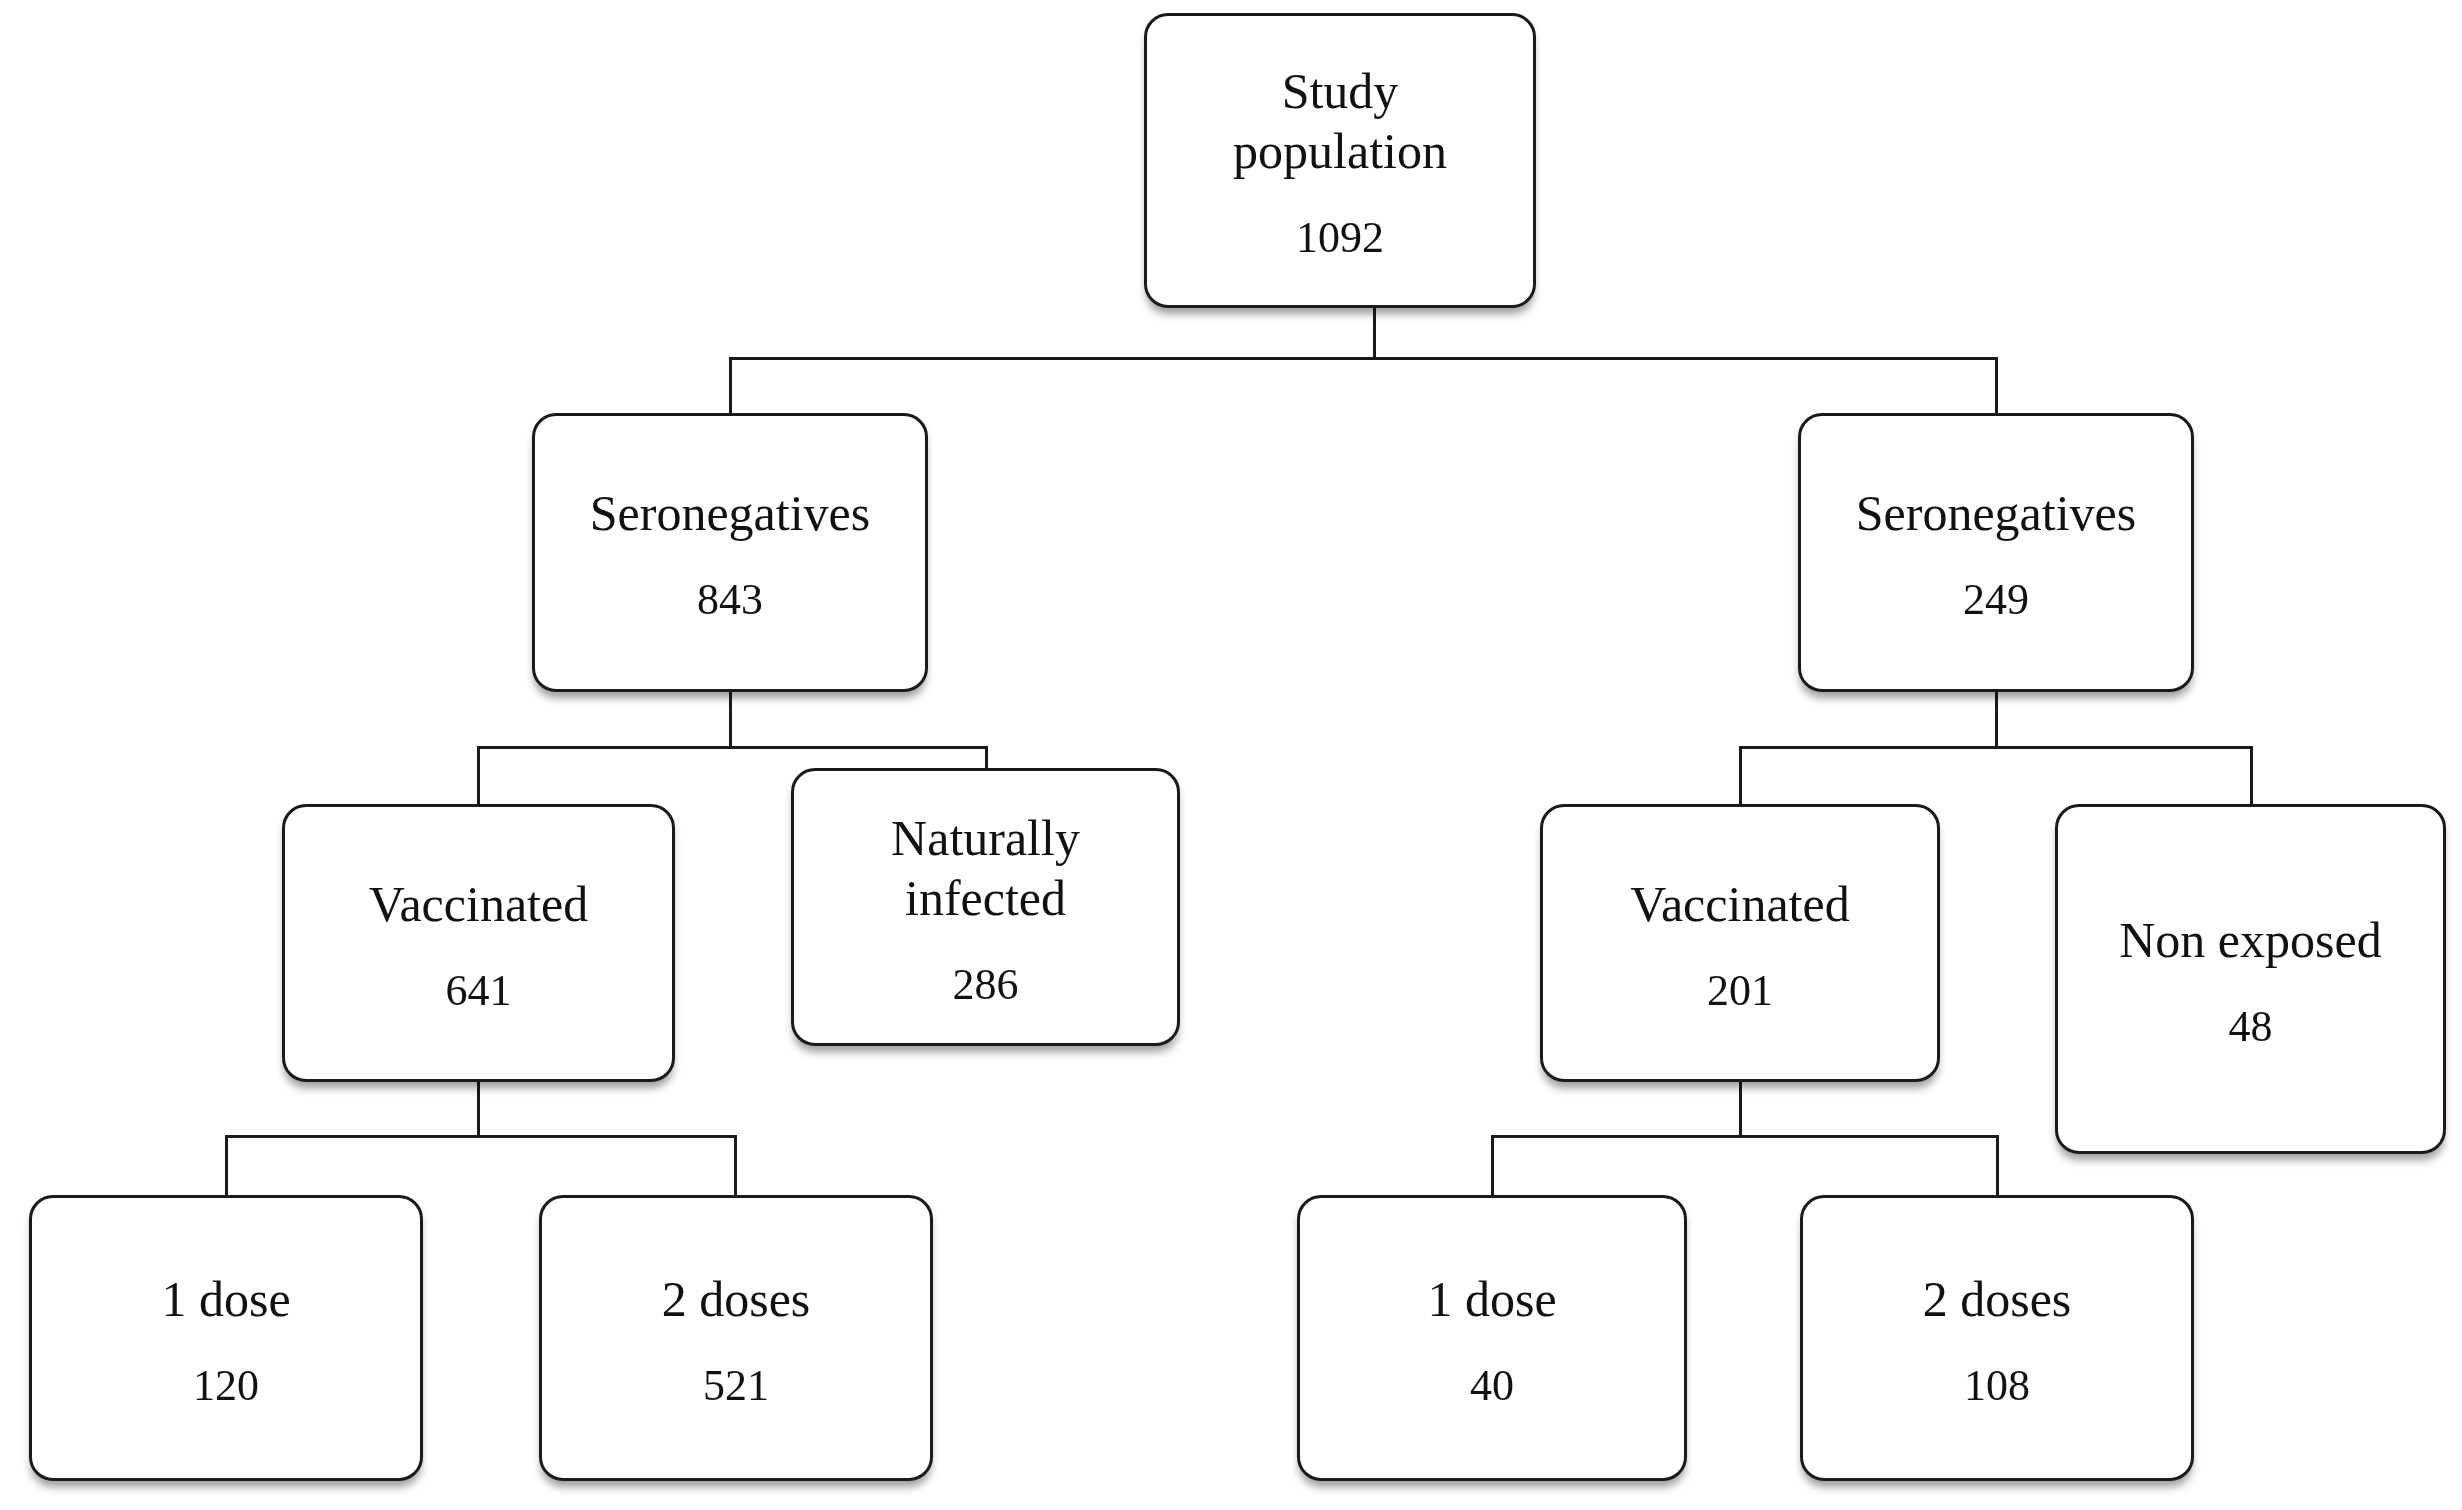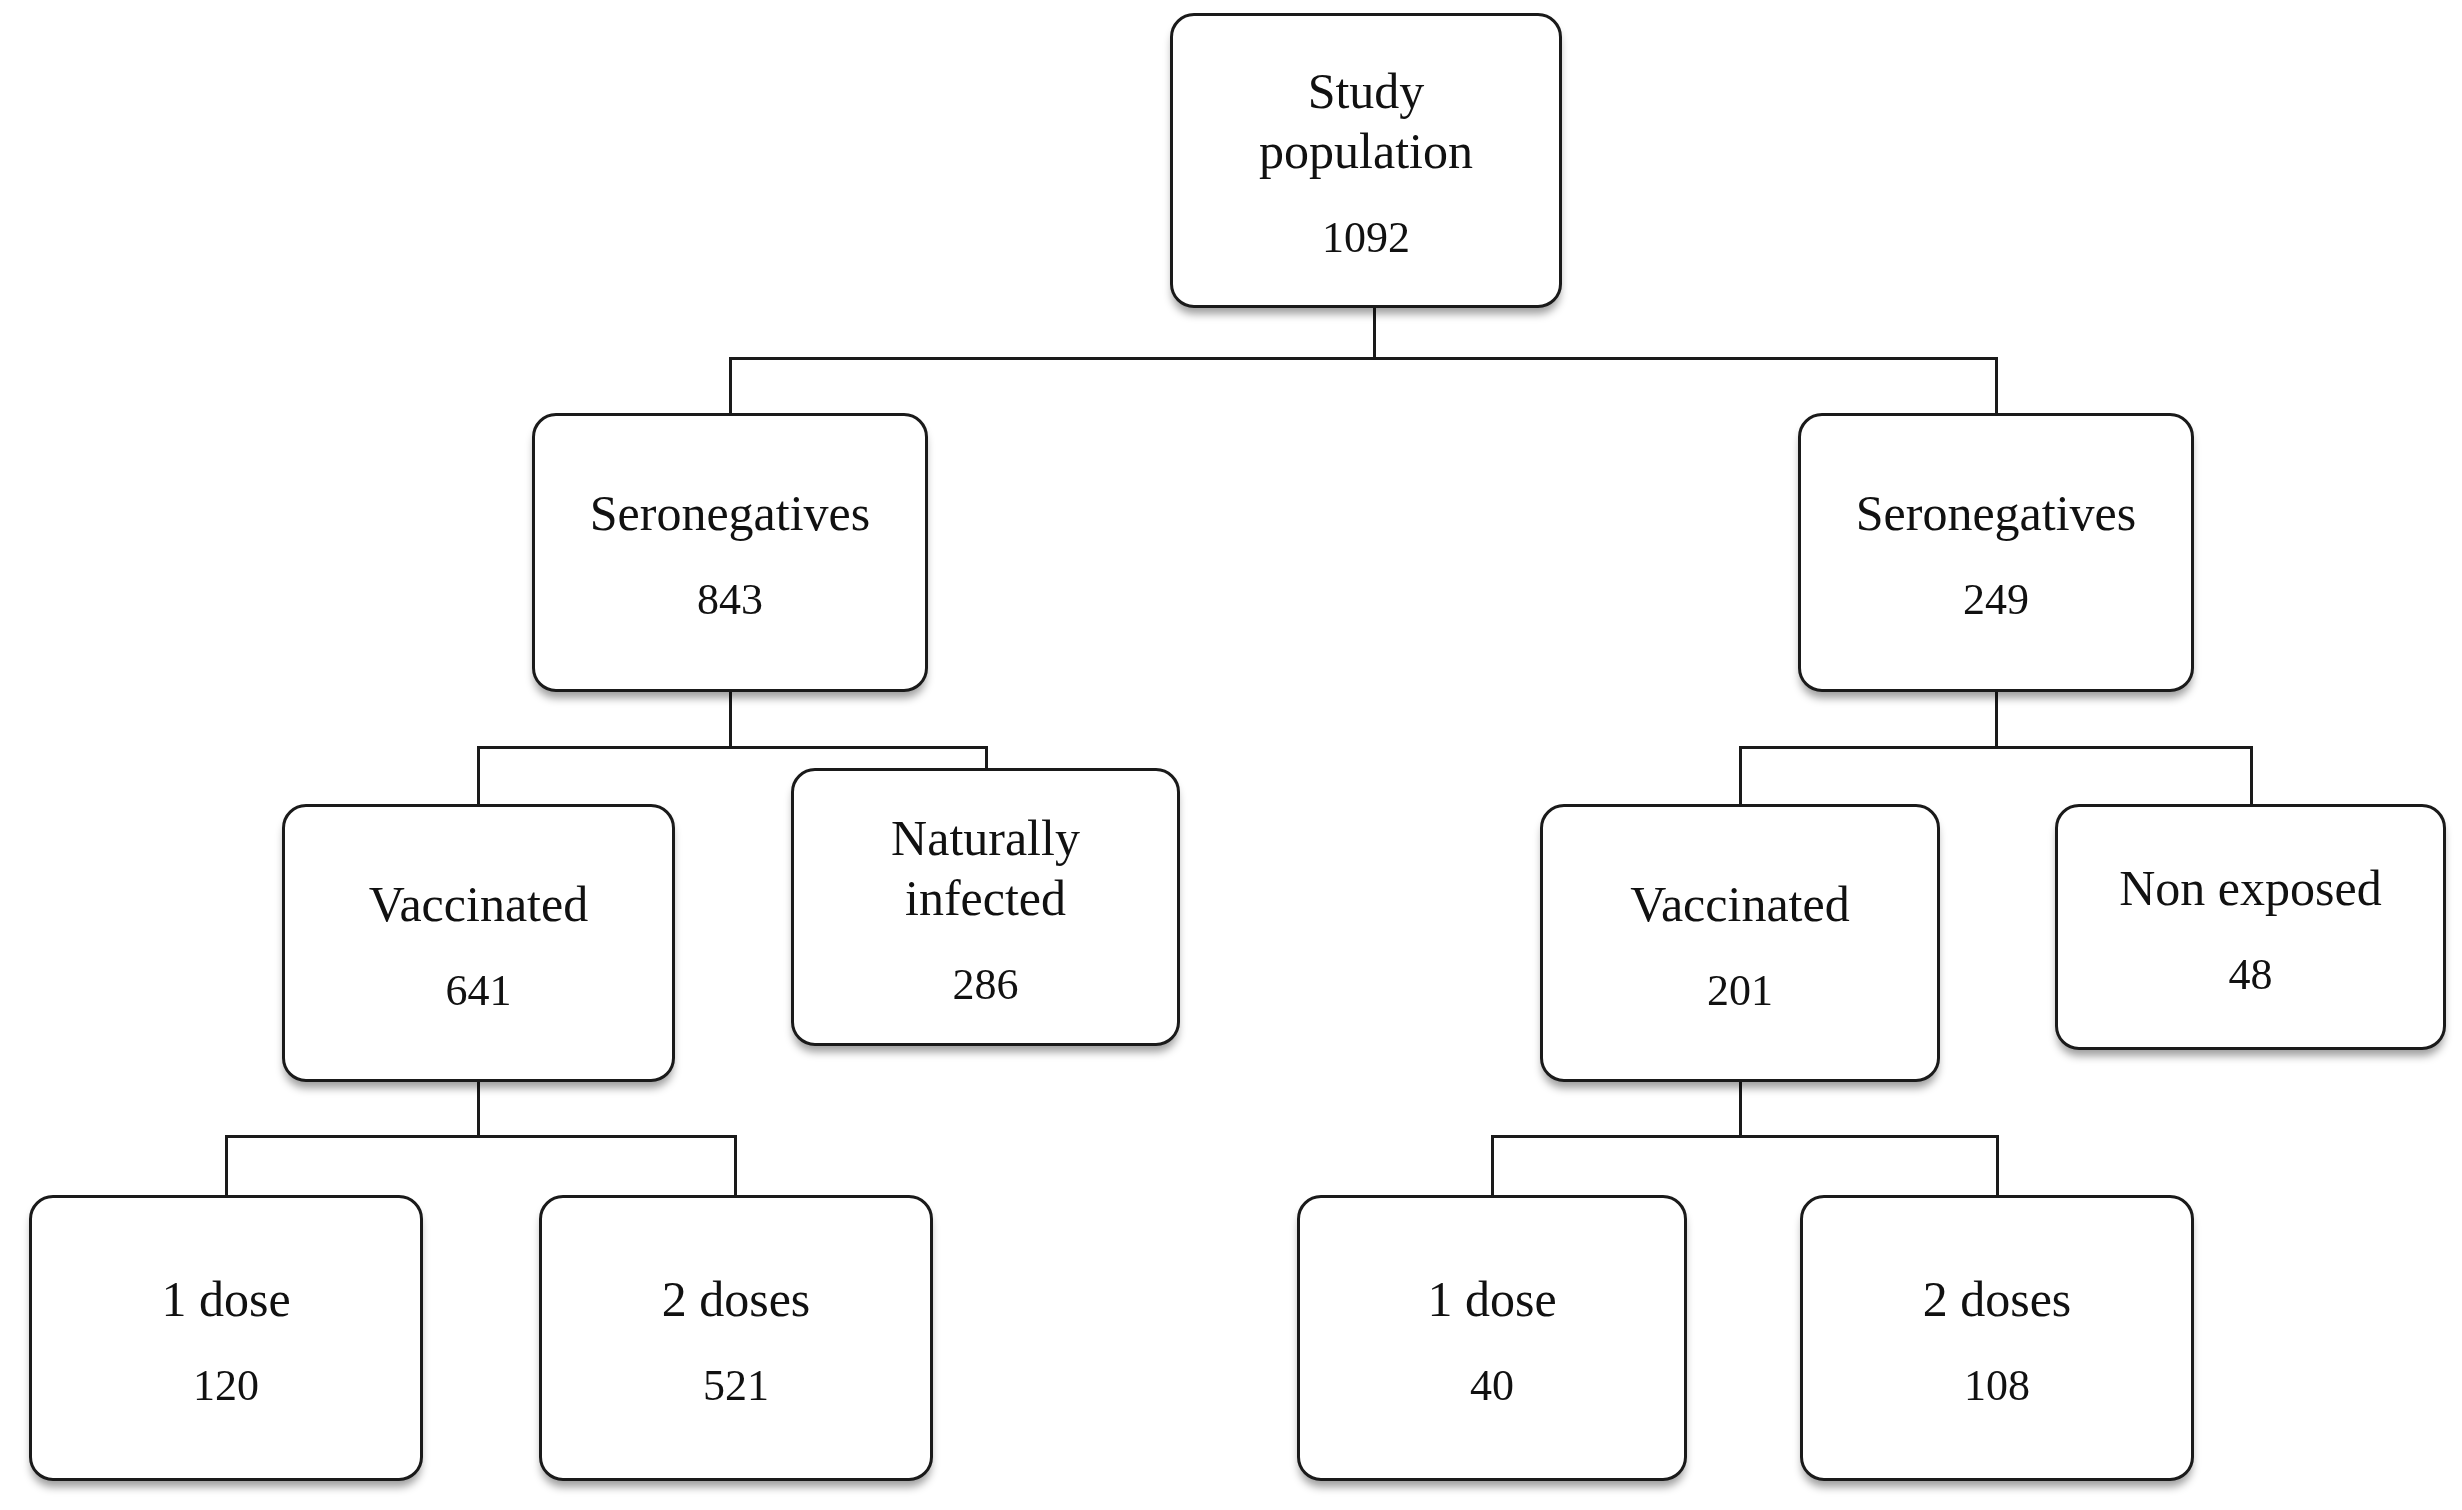--- a/index.html
+++ b/index.html
@@ -71,21 +71,21 @@
   <div class="vline" style="left:477px;  top:1080px; height:56px;"></div>
   <div class="hline" style="left:225px;  top:1135px; width:512px;"></div>
   <div class="vline" style="left:225px;  top:1135px; height:60px;"></div>
   <div class="vline" style="left:734px;  top:1135px; height:60px;"></div>
 
   <div class="vline" style="left:1739px; top:1080px; height:56px;"></div>
   <div class="hline" style="left:1491px; top:1135px; width:507px;"></div>
   <div class="vline" style="left:1491px; top:1135px; height:60px;"></div>
   <div class="vline" style="left:1996px; top:1135px; height:60px;"></div>
 
-  <div class="node" style="left:1170px; top:13px; width:392px; height:295px;">
+  <div class="node" style="left:1144px; top:13px; width:392px; height:295px;">
     <div class="label">Study
 population</div>
     <div class="value">1092</div>
   </div>
 
   <div class="node" style="left:532px; top:413px; width:396px; height:279px;">
     <div class="label">Seronegatives</div>
     <div class="value">843</div>
   </div>
   <div class="node" style="left:1798px; top:413px; width:396px; height:279px;text-align:center;">
@@ -99,21 +99,21 @@
   </div>
   <div class="node" style="left:791px; top:768px; width:389px; height:278px;">
     <div class="label">Naturally
 infected</div>
     <div class="value">286</div>
   </div>
   <div class="node" style="left:1540px; top:804px; width:400px; height:278px;">
     <div class="label">Vaccinated</div>
     <div class="value">201</div>
   </div>
-  <div class="node" style="left:2055px; top:804px; width:391px; height:246px;">
+  <div class="node" style="left:2055px; top:804px; width:391px; height:350px;">
     <div class="label">Non exposed</div>
     <div class="value">48</div>
   </div>
 
   <div class="node" style="left:29px; top:1195px; width:394px; height:286px;">
     <div class="label">1 dose</div>
     <div class="value">120</div>
   </div>
   <div class="node" style="left:539px; top:1195px; width:394px; height:286px;">
     <div class="label">2 doses</div>

